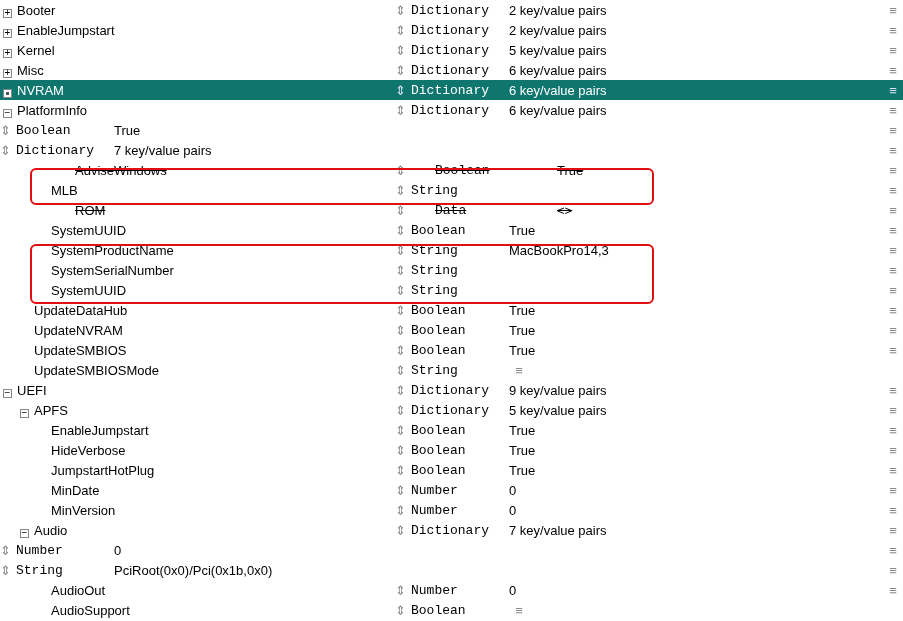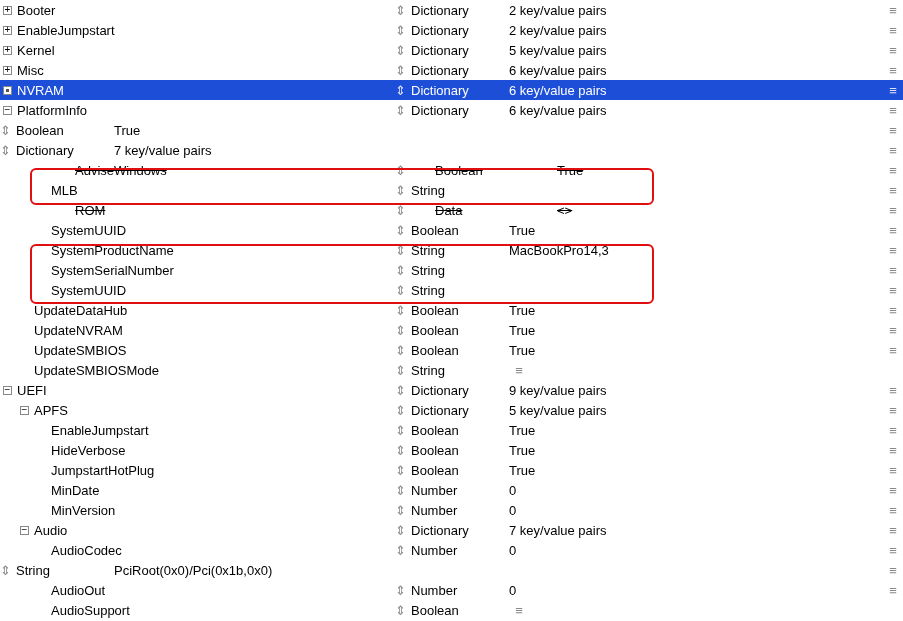--- a/index.html
+++ b/index.html
@@ -12,21 +12,21 @@
       position: relative;
     }
     .row {
       display: flex;
       align-items: center;
       height: 20px;
       white-space: nowrap;
       position: relative;
     }
     .row.selected {
-      background: #1d4ed8;
+      background: #0f766e;
       color: #fff;
     }
     .strike { text-decoration: line-through; margin-left: 24px; }
     .toggle {
       width: 9px;
       height: 9px;
       border: 1px solid #888;
       background: #fff;
       display: flex;
       align-items: center;
@@ -43,37 +43,38 @@
     .toggle.blank { border: none; background: transparent; }
     .toggle.dotted::before {
       content: "";
       width: 3px;
       height: 3px;
       background: #555;
     }
     .key-col {
       width: 395px;
       display: flex;
-      align-items: center;
+      align-items: flex-end;
       padding-left: 3px;
       flex-shrink: 0;
     }
     .indent-pad { flex-shrink: 0; }
     .sort-ic {
       width: 10px;
       text-align: center;
       color: #888;
       flex-shrink: 0;
       margin-right: 6px;
       cursor: pointer;
     }
     .row.selected .sort-ic { color: #e0e0ff; }
     .type-col {
       width: 98px;
       flex-shrink: 0;
+      font-family: Liberation Mono, monospace;
     }
     .val-col {
       flex: 1;
     }
     .menu-col {
       width: 20px;
       text-align: center;
       color: #888;
       flex-shrink: 0;
       cursor: pointer;
@@ -371,25 +372,20 @@
         <span class="indent-pad" style="width: 17px;"></span>
         <span class="toggle minus"></span>
         <span>Audio</span>
       </div>
       <span class="sort-ic">⇕</span>
       <span class="type-col">Dictionary</span>
       <span class="val-col">7 key/value pairs</span>
       <span class="menu-col">≡</span>
     </div>
     <div class="row">
-      <div class="key-col">
-        <span class="indent-pad" style="width: 34px;"></span>
-        <span class="toggle blank"></span>
-        <span>AudioCodec</span>
-      </div>
       <span class="sort-ic">⇕</span>
       <span class="type-col">Number</span>
       <span class="val-col">0</span>
       <span class="menu-col">≡</span>
     </div>
     <div class="row">
       <span class="sort-ic">⇕</span>
       <span class="type-col">String</span>
       <span class="val-col">PciRoot(0x0)/Pci(0x1b,0x0)</span>
       <span class="menu-col">≡</span>

